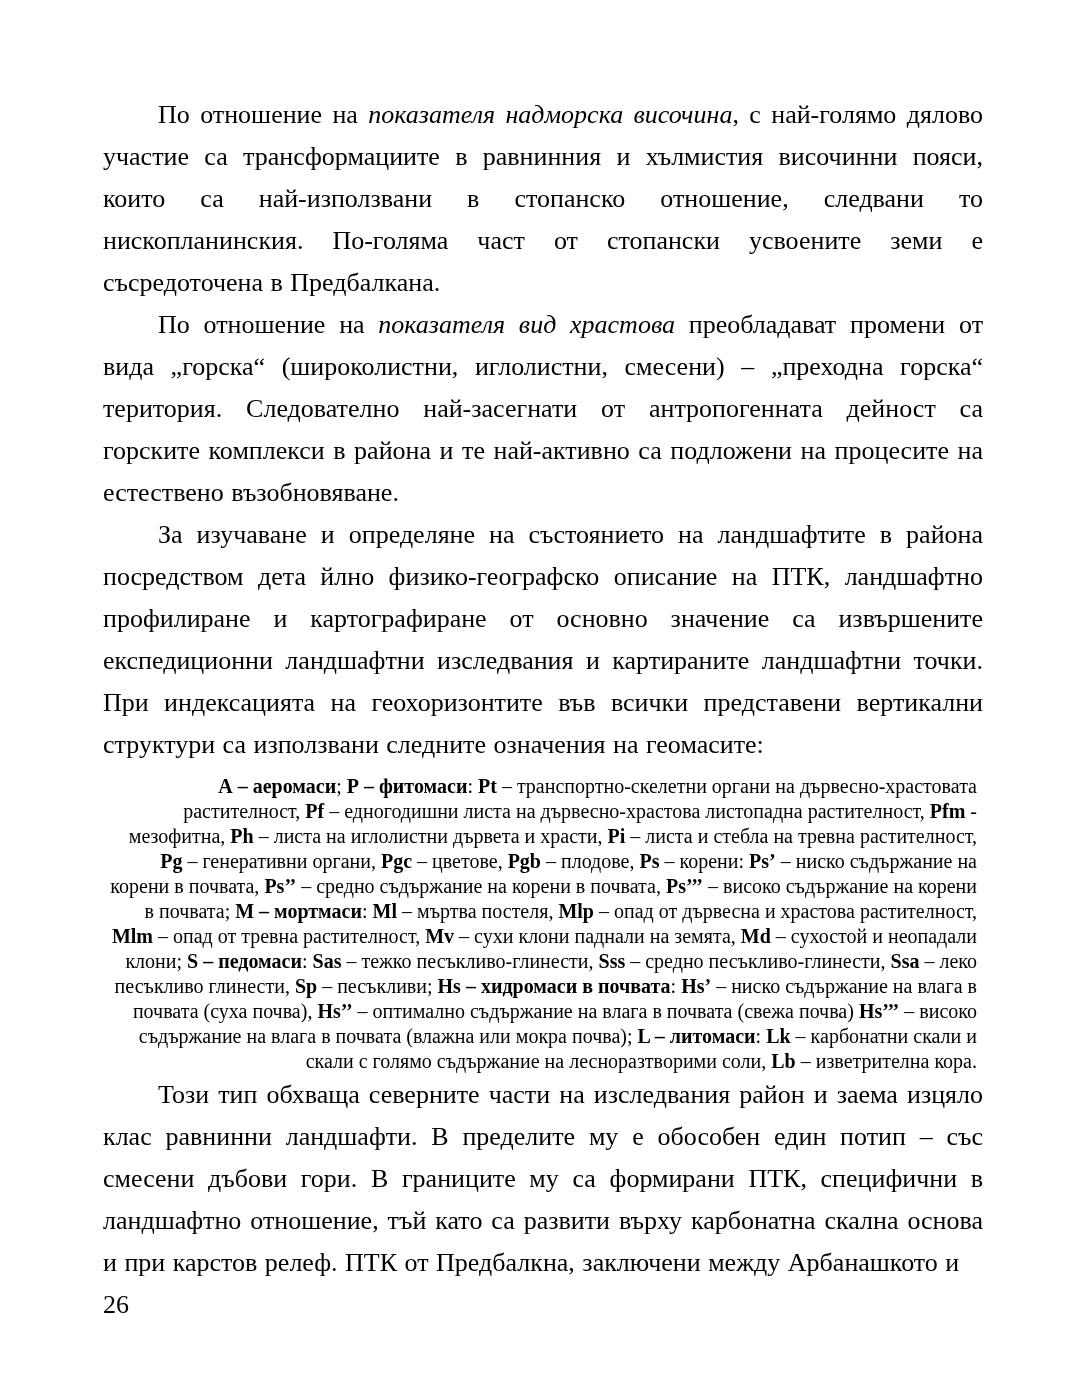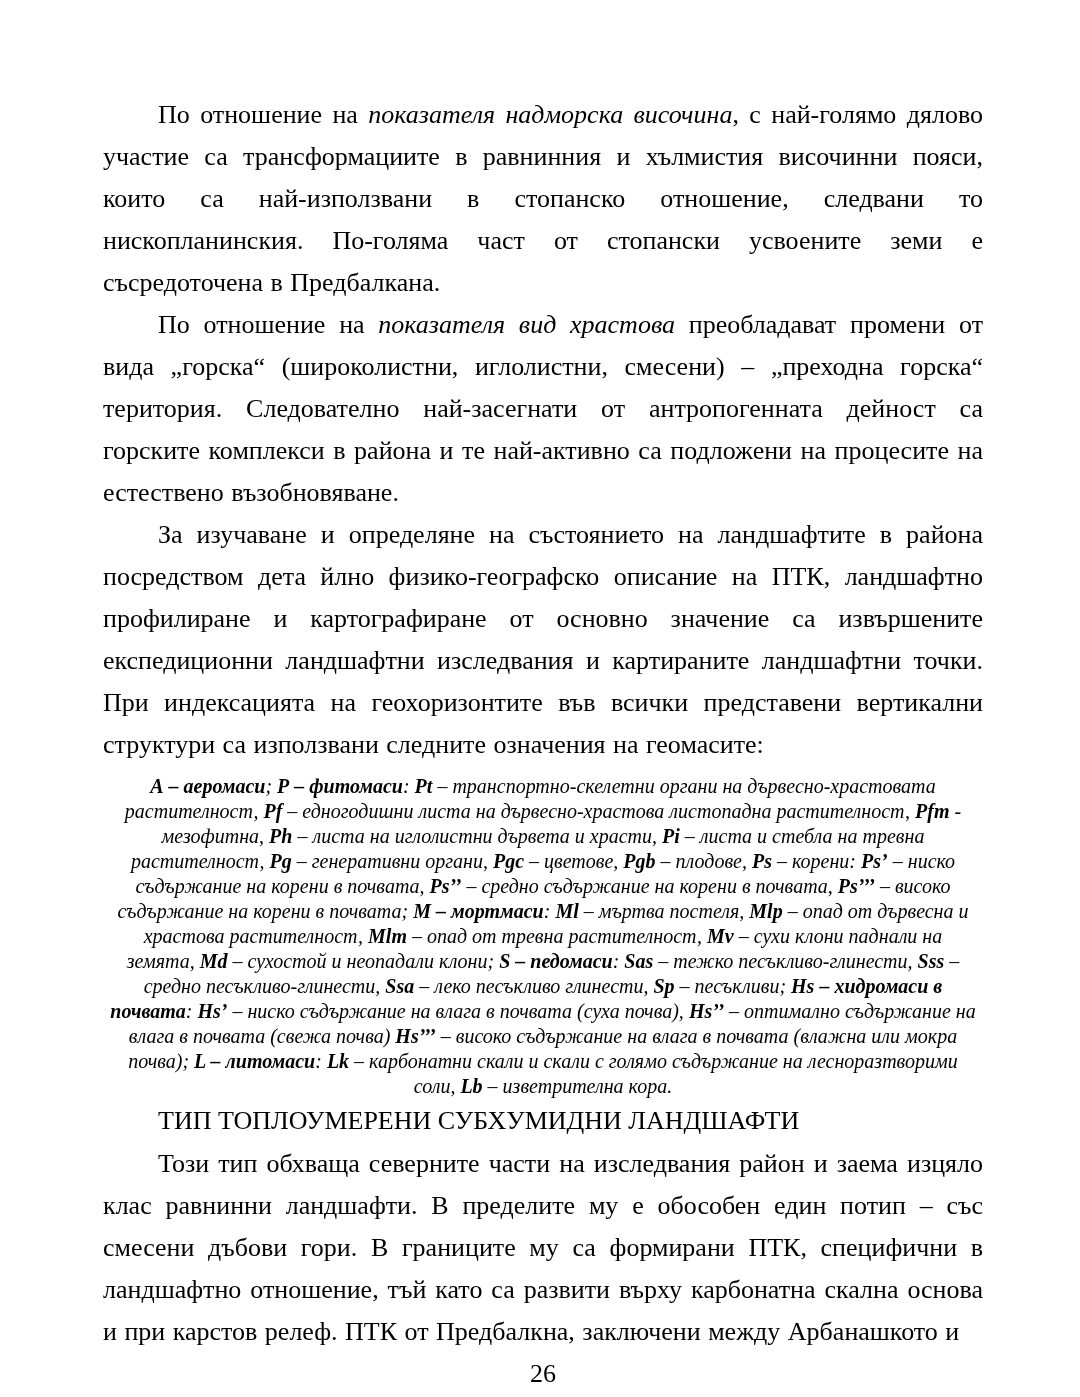--- a/index.html
+++ b/index.html
@@ -29,51 +29,49 @@
     text-indent: 55px;
     word-spacing: 1px;
   }
   .para .it { font-style: italic; }
   .para .bd { font-weight: normal; }
   .glossary {
     margin: 8px 0 0 0;
     padding: 0 6px;
     font-size: 20px;
     line-height: 25px;
-    font-style: italic;
-    text-align: center;
+    text-align: right;
   }
   .glossary .g-b { font-weight: bold; }
   .heading {
     margin: 0;
     font-size: 26px;
     line-height: 44px;
     text-indent: 55px;
     text-align: left;
     font-weight: normal;
   }
   .page-number {
     margin: 0;
     font-size: 26px;
     line-height: 42px;
-    text-align: center;
+    text-align: left;
   }
 </style>
 </head>
 <body>
 
 <div class="page">
 
   <p class="para"><span>По отношение на </span><span class="it">показателя надморска височина</span><span>, с най-голямо дялово участие са трансформациите в равнинния и хълмистия височинни пояси, които са най-използвани в стопанско отношение, следвани то нископланинския. По-голяма част от стопански усвоените земи е съсредоточена в Предбалкана.</span></p>
 
   <p class="para"><span>По отношение на </span><span class="it">показателя вид храстова</span><span> преобладават промени от вида „горска“ (широколистни, иглолистни, смесени) – „преходна горска“ територия. Следователно най-засегнати от антропогенната дейност са горските комплекси в района и те най-активно са подложени на процесите на естествено възобновяване.</span></p>
 
   <p class="para"><span>За  изучаване и </span><span class="bd">определяне на състоянието на ландшафтите в района</span><span> посредством дета йлно физико-географско описание на ПТК, ландшафтно профилиране и картографиране от основно значение са извършените експедиционни ландшафтни изследвания и картираните ландшафтни точки. При индексацията на геохоризонтите във всички представени вертикални структури са използвани следните означения на геомасите:</span></p>
 
   <p class="glossary"><span class="g-b">А – аеромаси</span><span>; </span><span class="g-b">Р – фитомаси</span><span>: </span><span class="g-b">Pt</span><span> – транспортно-скелетни органи на дървесно-храстовата растителност, </span><span class="g-b">Pf</span><span> – едногодишни листа на дървесно-храстова листопадна растителност, </span><span class="g-b">Pfm</span><span>  - мезофитна, </span><span class="g-b">Ph</span><span> – листа на иглолистни дървета и храсти, </span><span class="g-b">Pi</span><span> – листа и стебла на тревна растителност, </span><span class="g-b">Pg</span><span> – генеративни органи, </span><span class="g-b">Pgc</span><span> – цветове, </span><span class="g-b">Pgb</span><span> – плодове, </span><span class="g-b">Ps</span><span> – корени: </span><span class="g-b">Ps’</span><span> – ниско съдържание на корени в почвата, </span><span class="g-b">Ps’’</span><span> – средно съдържание на корени в почвата, </span><span class="g-b">Ps’’’</span><span> – високо съдържание на корени в почвата; </span><span class="g-b">М – мортмаси</span><span>: </span><span class="g-b">Ml</span><span> – мъртва постеля,  </span><span class="g-b">Mlp</span><span> – опад от дървесна и храстова растителност, </span><span class="g-b">Mlm</span><span> – опад от тревна растителност, </span><span class="g-b">Mv</span><span> – сухи клони паднали на земята, </span><span class="g-b">Md</span><span> – сухостой и неопадали клони; </span><span class="g-b">S – педомаси</span><span>: </span><span class="g-b">Sas</span><span> – тежко песъкливо-глинести, </span><span class="g-b">Sss</span><span> – средно песъкливо-глинести, </span><span class="g-b">Ssa</span><span> – леко песъкливо глинести, </span><span class="g-b">Sp</span><span> – песъкливи; </span><span class="g-b">Hs – хидромаси в почвата</span><span>: </span><span class="g-b">Hs’</span><span> – ниско съдържание на влага в почвата (суха почва), </span><span class="g-b">Hs’’</span><span> – оптимално съдържание на влага в почвата (свежа почва) </span><span class="g-b">Hs’’’</span><span> – високо съдържание на влага в почвата (влажна или мокра почва); </span><span class="g-b">L – литомаси</span><span>: </span><span class="g-b">Lk</span><span> – карбонатни скали и скали с голямо съдържание на лесноразтворими соли, </span><span class="g-b">Lb</span><span> – изветрителна кора.</span></p>
 
-  <p class="heading">ТИП ТОПЛОУМЕРЕНИ СУБХУМИДНИ ЛАНДШАФТИ</p>
 
   <p class="para">Този тип обхваща северните части на изследвания район и заема изцяло клас равнинни ландшафти. В  пределите му е обособен един потип – със смесени дъбови гори. В границите му са формирани ПТК, специфични в ландшафтно отношение, тъй като са развити върху карбонатна скална основа и при карстов релеф. ПТК от Предбалкна, заключени между Арбанашкото и</p>
 
   <div class="page-number">26</div>
 
 </div>
 
 </body></html>

